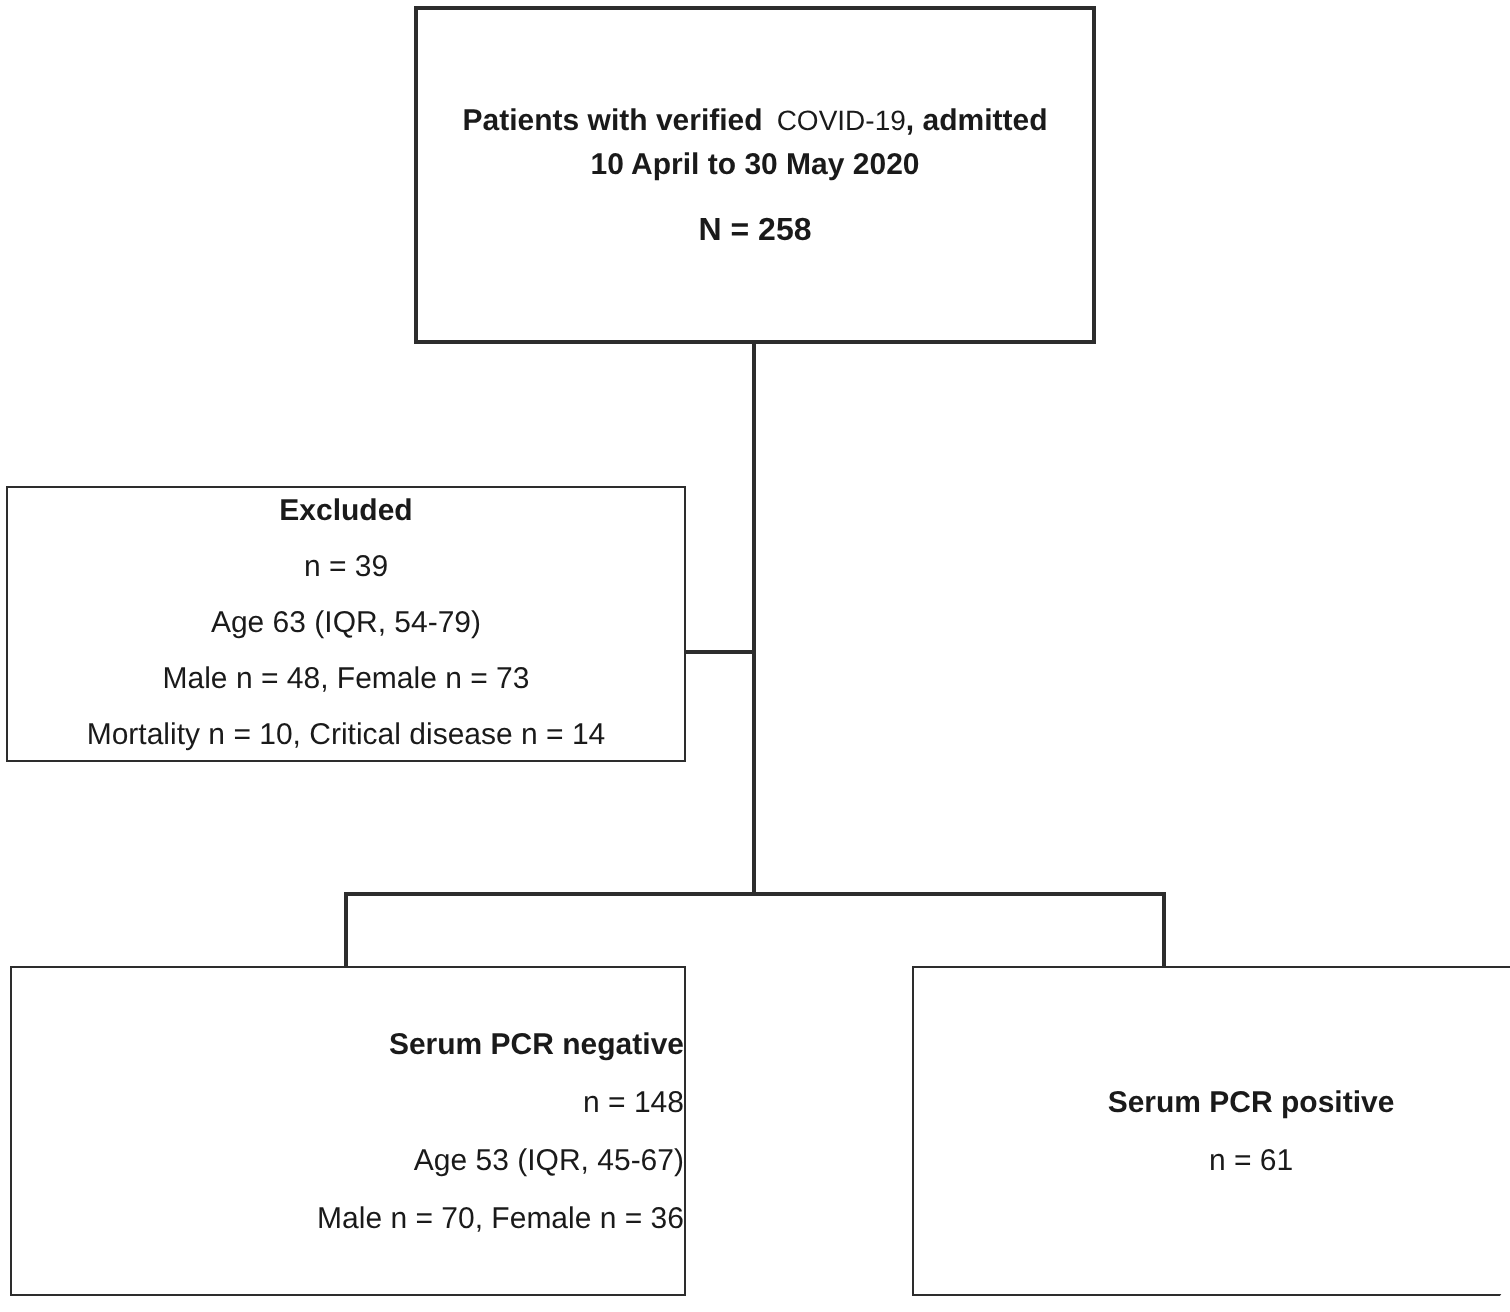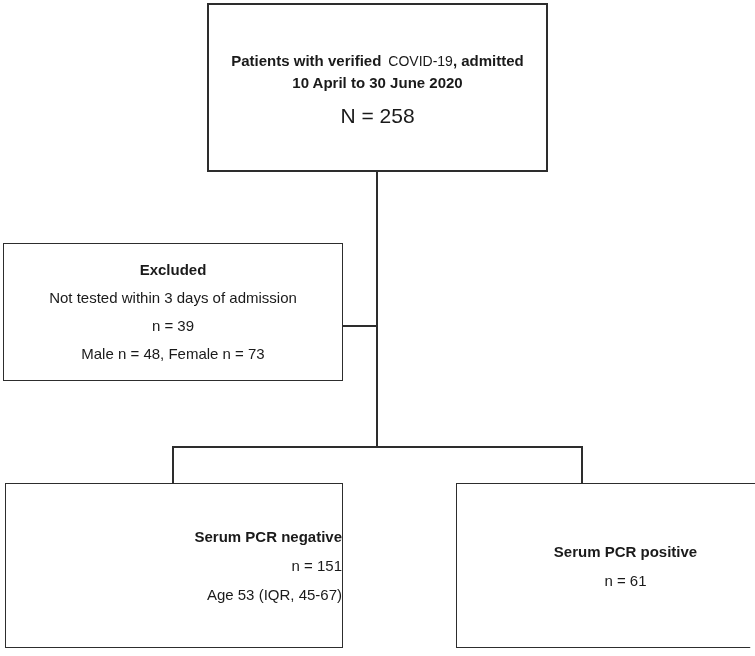--- a/index.html
+++ b/index.html
@@ -43,23 +43,24 @@
     font-size:15px;
     line-height:22px;
     white-space:nowrap;
   }
   .covid-seg{
     font-weight:normal;
     font-size:14px;
     margin-left:7px;
   }
   .count-line{
-    font-size:21px;
+    font-size:16px;
     line-height:20px;
     margin-top:12px;
+    font-weight:bold;
   }
   
   .box-excluded{left:3px;top:243px;width:340px;height:138px;}
   .box-excluded .row{font-size:15px;line-height:28px;white-space:nowrap;}
   
   .box-negative{left:5px;top:483px;width:338px;height:165px;align-items:flex-end;}
   .box-positive{left:412px;top:483px;width:339px;height:165px;margin-left:44px;}
   .box-negative .row,.box-positive .row{font-size:15px;line-height:29px;white-space:nowrap;}
   .box-title{font-weight:bold;font-size:15.5px;}
   
@@ -75,35 +76,37 @@
 <div class="canvas">
 
   <div class="connector conn-main-vertical"></div>
   <div class="connector conn-excluded-stub"></div>
   <div class="connector conn-branch-horizontal"></div>
   <div class="connector conn-drop-left"></div>
   <div class="connector conn-drop-right"></div>
 
   <div class="fbox box-admitted">
     <div class="title-line"><span>Patients with verified</span><span class="covid-seg">COVID-19</span><span>, admitted</span></div>
-    <div class="title-line">10 April to 30 June 2020</div>
+    <div class="title-line">10 April to 30 May 2020</div>
     <div class="count-line">N = 258</div>
   </div>
 
   <div class="fbox thin box-excluded">
     <div class="row box-title">Excluded</div>
-    <div class="row">Not tested within 3 days of admission</div>
     <div class="row">n = 39</div>
+    <div class="row">Age 63 (IQR, 54-79)</div>
     <div class="row">Male n = 48, Female n = 73</div>
+    <div class="row">Mortality n = 10, Critical disease n = 14</div>
   </div>
 
   <div class="fbox thin box-negative">
     <div class="row box-title">Serum PCR negative</div>
-    <div class="row">n = 151</div>
+    <div class="row">n = 148</div>
     <div class="row">Age 53 (IQR, 45-67)</div>
+    <div class="row">Male n = 70, Female n = 36</div>
   </div>
 
   <div class="fbox thin box-positive">
     <div class="row box-title">Serum PCR positive</div>
     <div class="row">n = 61</div>
   </div>
 
 </div>
 
 </body></html>

